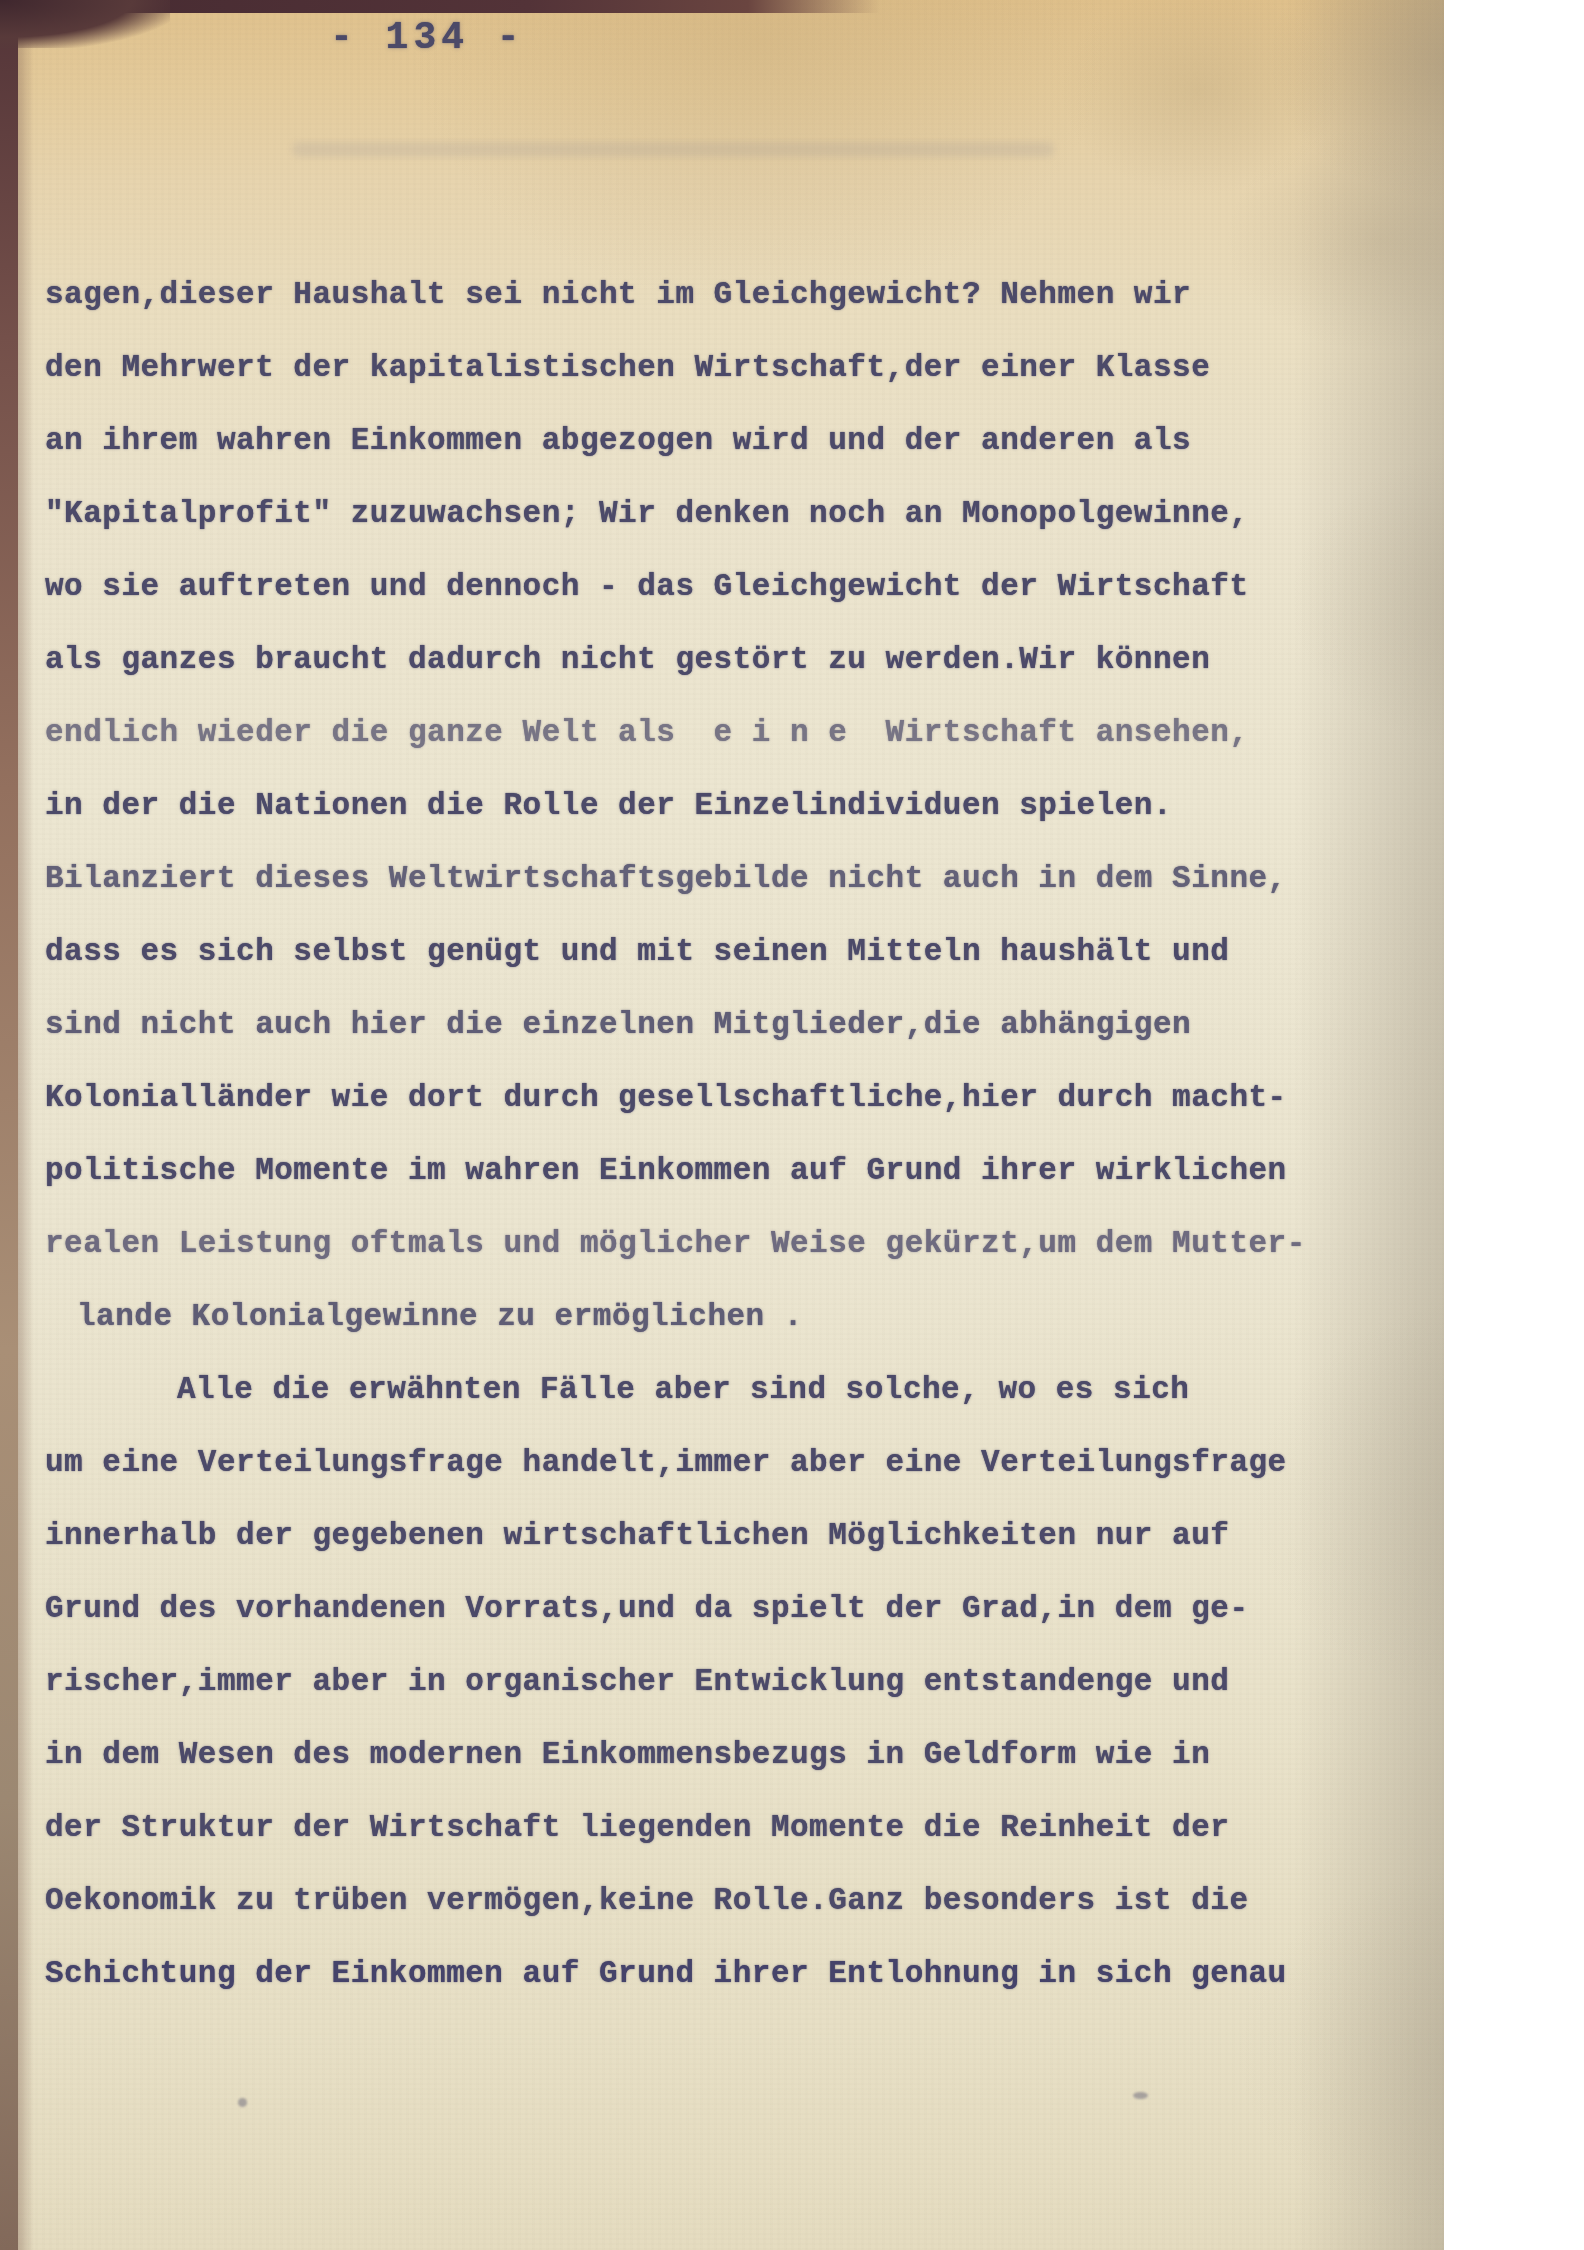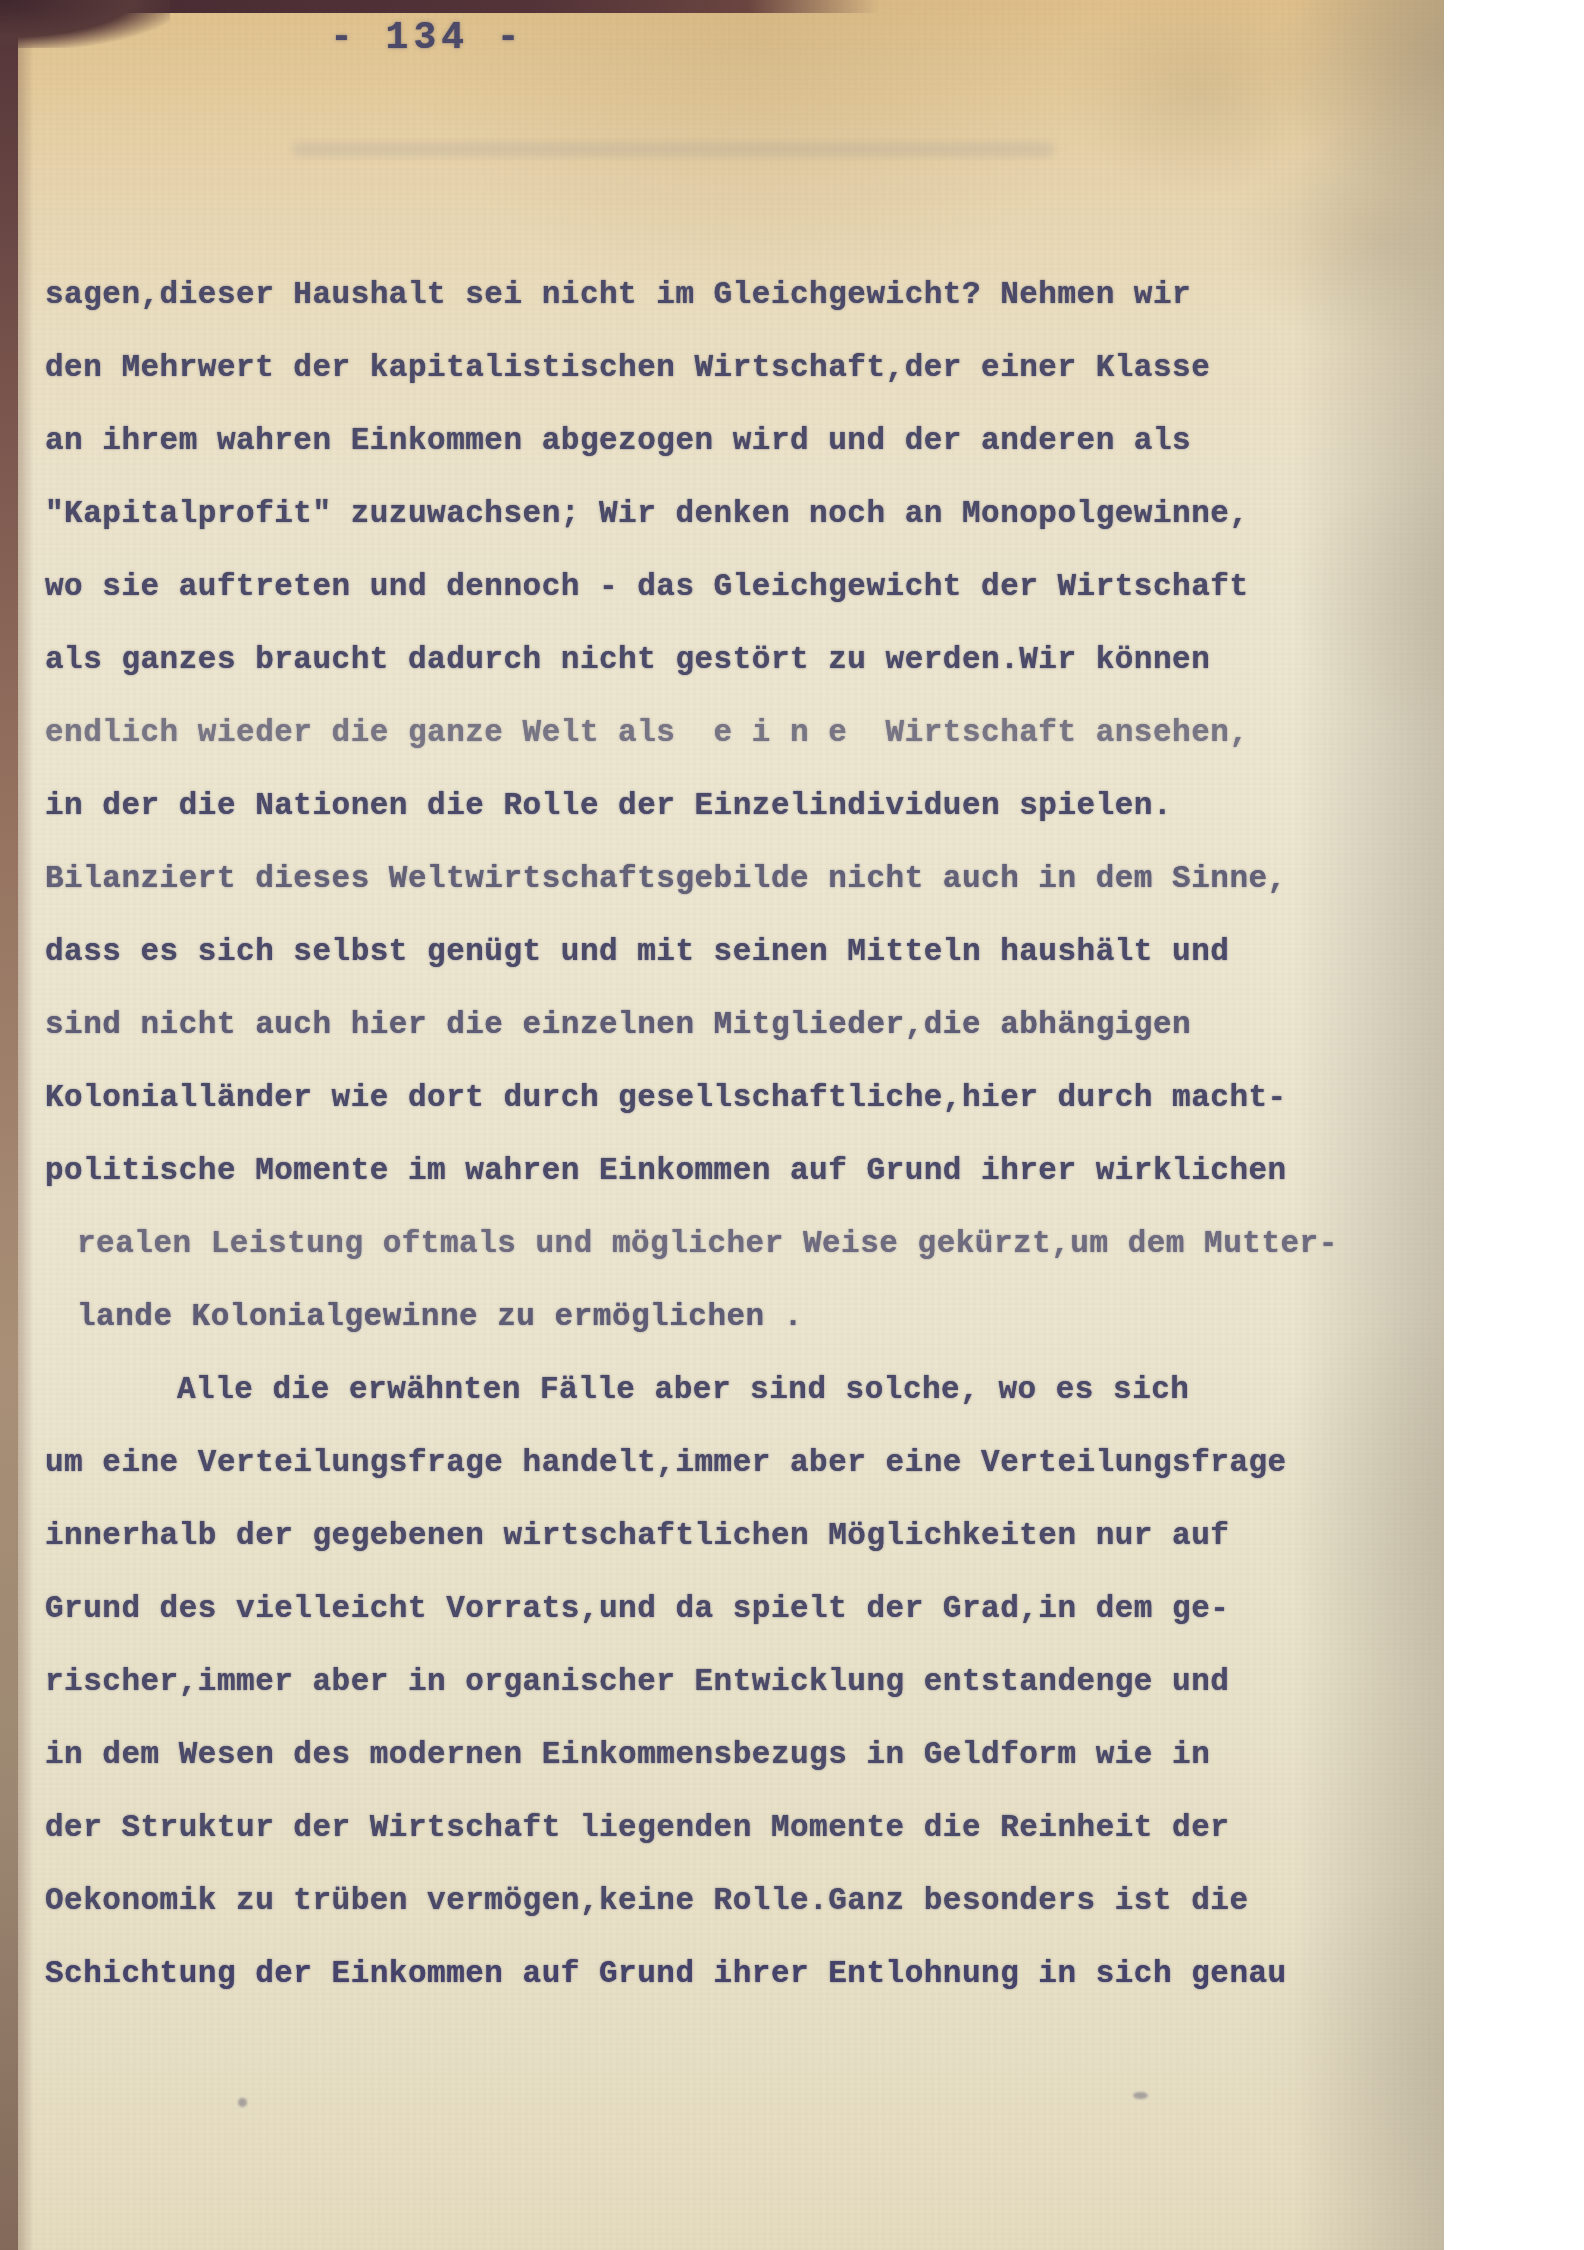--- a/index.html
+++ b/index.html
@@ -43,21 +43,21 @@
   
   .text-block{position:absolute;left:45px;top:258px;width:1505px;
     color:#4c4a69;font-size:31px;font-weight:700;letter-spacing:.5px;
     filter:blur(.35px);
     text-shadow:0 0 1px rgba(72,70,100,.85),0 0 3px rgba(72,70,100,.35);}
   .line{height:73px;line-height:73px;white-space:pre;}
   .line.indent{padding-left:132px;}
   .line:nth-of-type(7){opacity:.72;}
   .line:nth-of-type(9){opacity:.85;}
   .line:nth-of-type(11){opacity:.88;}
-  .line:nth-of-type(14){opacity:.78;margin-left:32px;}
+  .line:nth-of-type(14){opacity:.78;}
   .line:nth-of-type(15){opacity:.88;margin-left:32px;}
   .line:nth-of-type(24),.line:nth-of-type(25){color:#45436a;}
   .speck{position:absolute;background:rgba(90,88,112,.45);border-radius:50%;filter:blur(1px);}
   .speck.s1{left:238px;top:2098px;width:9px;height:9px;}
   .speck.s2{left:1133px;top:2092px;width:15px;height:7px;}
 </style>
 </head>
 <body>
 
 <div class="page">
@@ -84,21 +84,21 @@
     <div class="line">Bilanziert dieses Weltwirtschaftsgebilde nicht auch in dem Sinne,</div>
     <div class="line">dass es sich selbst genügt und mit seinen Mitteln haushält und</div>
     <div class="line">sind nicht auch hier die einzelnen Mitglieder,die abhängigen</div>
     <div class="line">Kolonialländer wie dort durch gesellschaftliche,hier durch macht-</div>
     <div class="line">politische Momente im wahren Einkommen auf Grund ihrer wirklichen</div>
     <div class="line">realen Leistung oftmals und möglicher Weise gekürzt,um dem Mutter-</div>
     <div class="line">lande Kolonialgewinne zu ermöglichen .</div>
     <div class="line indent">Alle die erwähnten Fälle aber sind solche, wo es sich</div>
     <div class="line">um eine Verteilungsfrage handelt,immer aber eine Verteilungsfrage</div>
     <div class="line">innerhalb der gegebenen wirtschaftlichen Möglichkeiten nur auf</div>
-    <div class="line">Grund des vielleicht Vorrats,und da spielt der Grad,in dem ge-</div>
+    <div class="line">Grund des vorhandenen Vorrats,und da spielt der Grad,in dem ge-</div>
     <div class="line">rischer,immer aber in organischer Entwicklung entstandenge und</div>
     <div class="line">in dem Wesen des modernen Einkommensbezugs in Geldform wie in</div>
     <div class="line">der Struktur der Wirtschaft liegenden Momente die Reinheit der</div>
     <div class="line">Oekonomik zu trüben vermögen,keine Rolle.Ganz besonders ist die</div>
     <div class="line">Schichtung der Einkommen auf Grund ihrer Entlohnung in sich genau</div>
   </div>
 
   <div class="speck s1"></div>
   <div class="speck s2"></div>
 </div>

